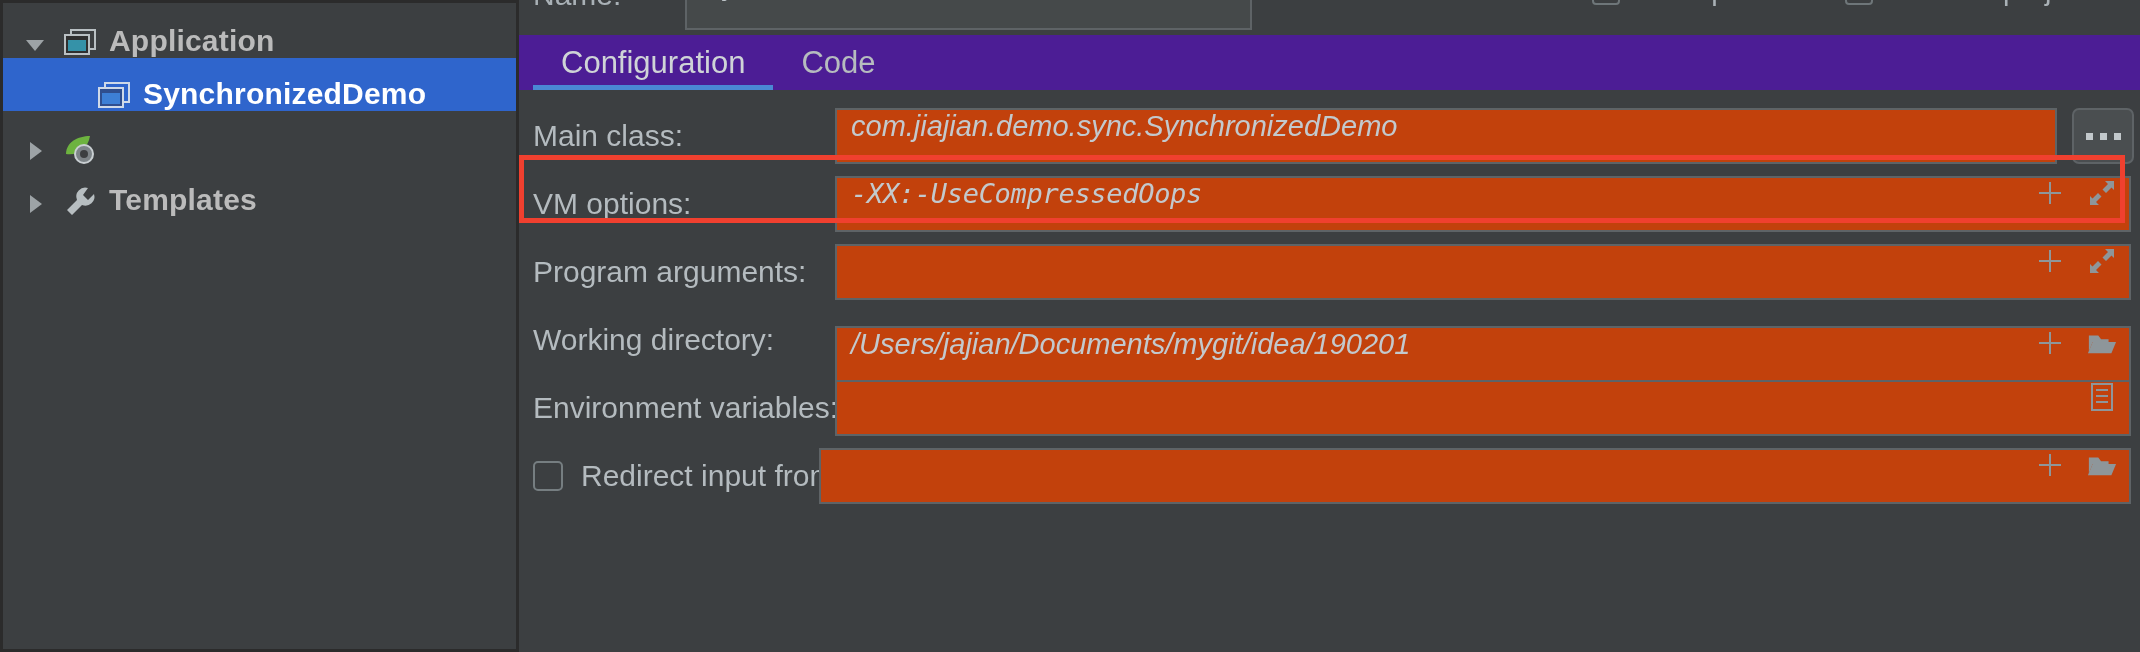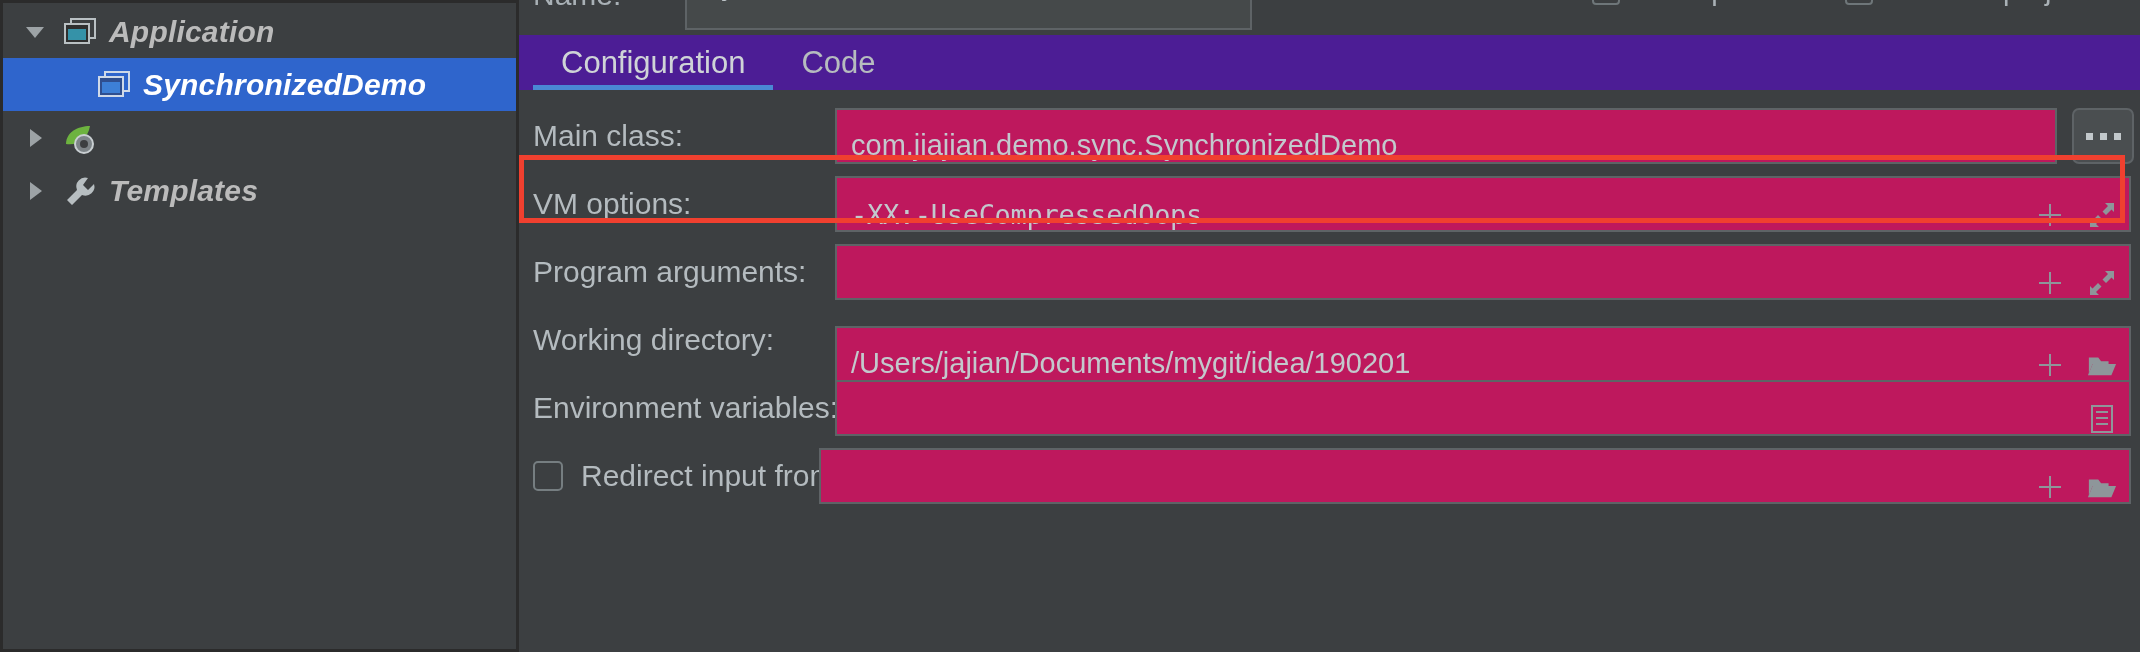--- a/index.html
+++ b/index.html
@@ -22,28 +22,27 @@
     width: 519px; height: 652px;
     background: #3c3f41;
     border-right: 3px solid #2b2b2b;
     border-top: 3px solid #2b2b2b;
     border-left: 3px solid #2b2b2b;
     border-bottom: 3px solid #2b2b2b;
   }
   .tree { padding-top: 2px; }
   .tree-row {
     display: flex;
-    align-items: center;
+    align-items: flex-end;
     height: 53px;
     padding-left: 10px;
     color: #bbbbbb;
     font-size: 30px;
     font-weight: bold;
     white-space: nowrap;
-    font-style: italic;
   }
   .tree-row.selected {
     background: #2f65cc;
     color: #ffffff;
   }
   .tree-row.child { padding-left: 88px; }
   .twisty {
     width: 44px;
     display: flex;
     align-items: center;
@@ -177,24 +176,25 @@
     left: 14px;
     width: 30px; height: 30px;
     border: 2px solid #767e81;
     border-radius: 5px;
     background: #3c3f41;
   }
 
   .field {
     position: absolute;
     height: 56px;
-    background: #be185d;
+    background: #c2410c;
     border: 2px solid #5e6366;
     display: flex;
-    align-items: flex-end;
+    align-items: flex-start;
+    font-style: italic;
   }
   .field .val {
     font-size: 29px;
     color: #c3c9cd;
     padding-left: 14px;
     white-space: nowrap;
     overflow: hidden;
   }
   .field .val.mono {
     font-family: "DejaVu Sans Mono", "Liberation Mono", monospace;

